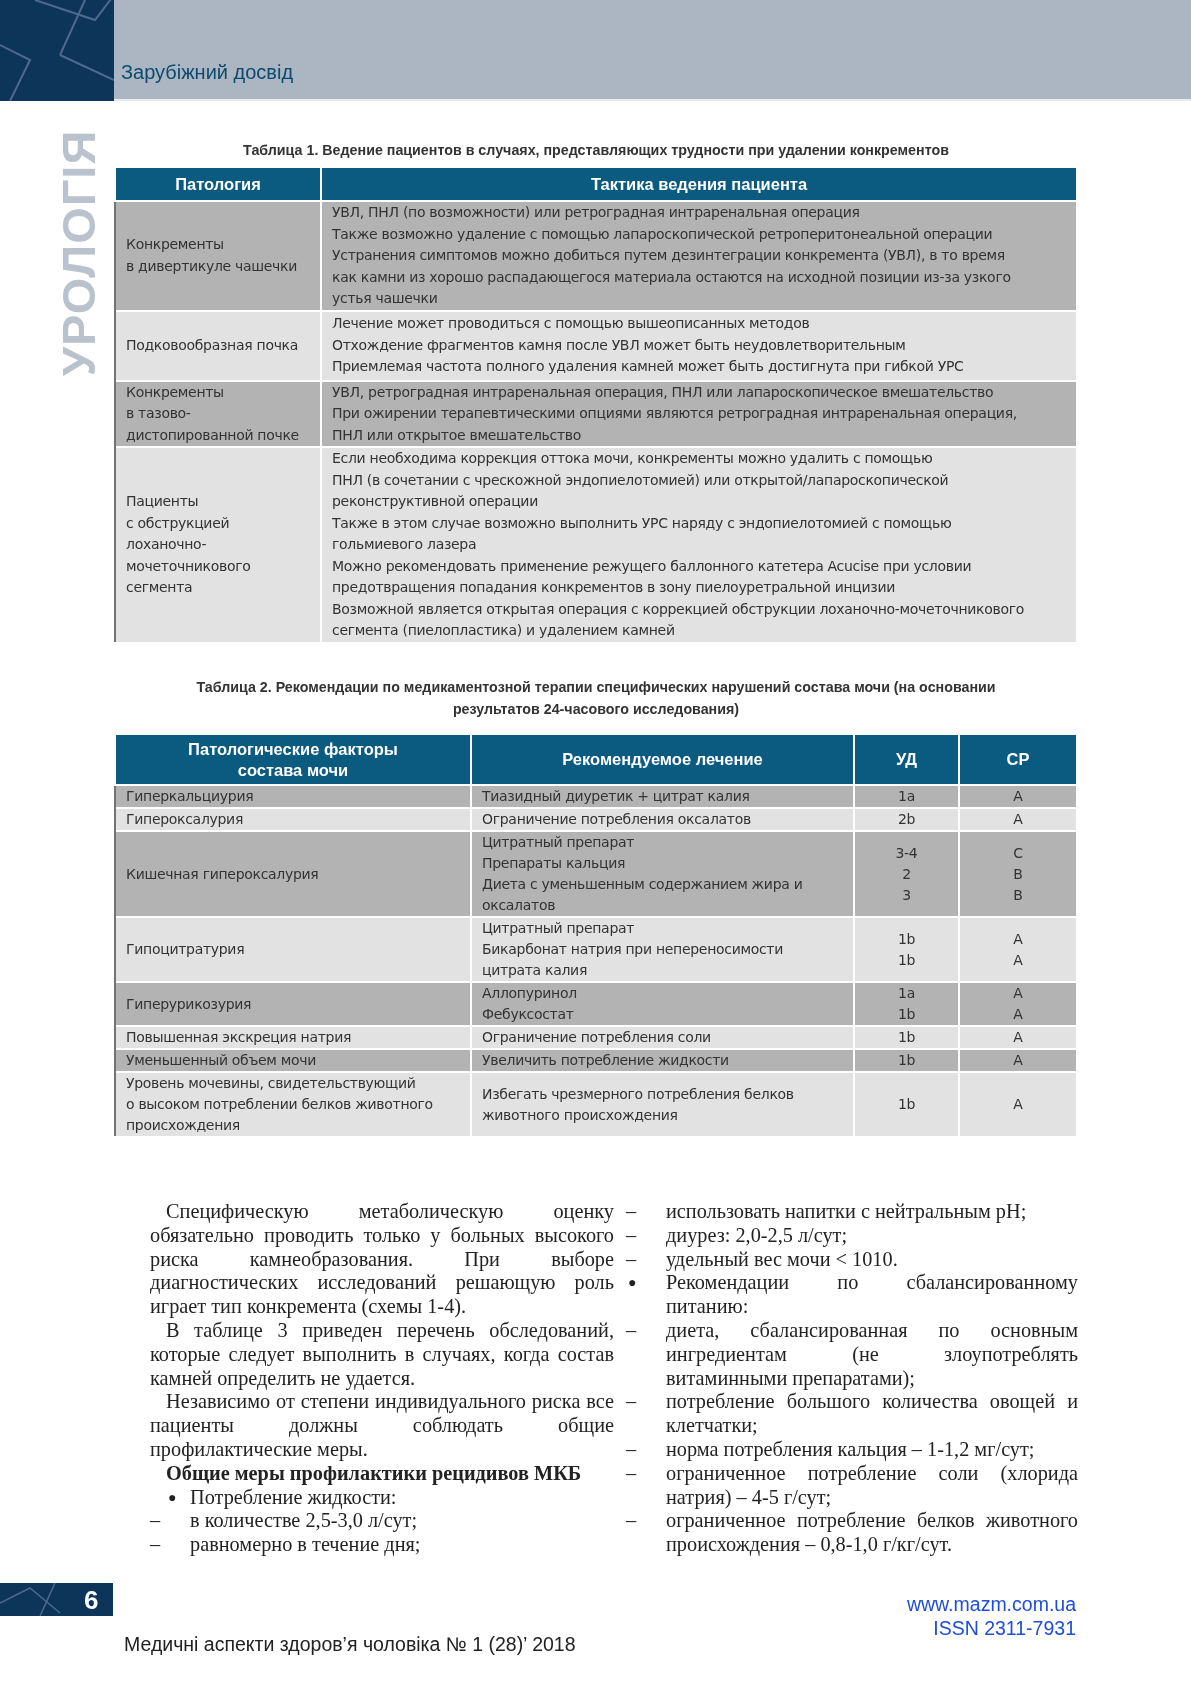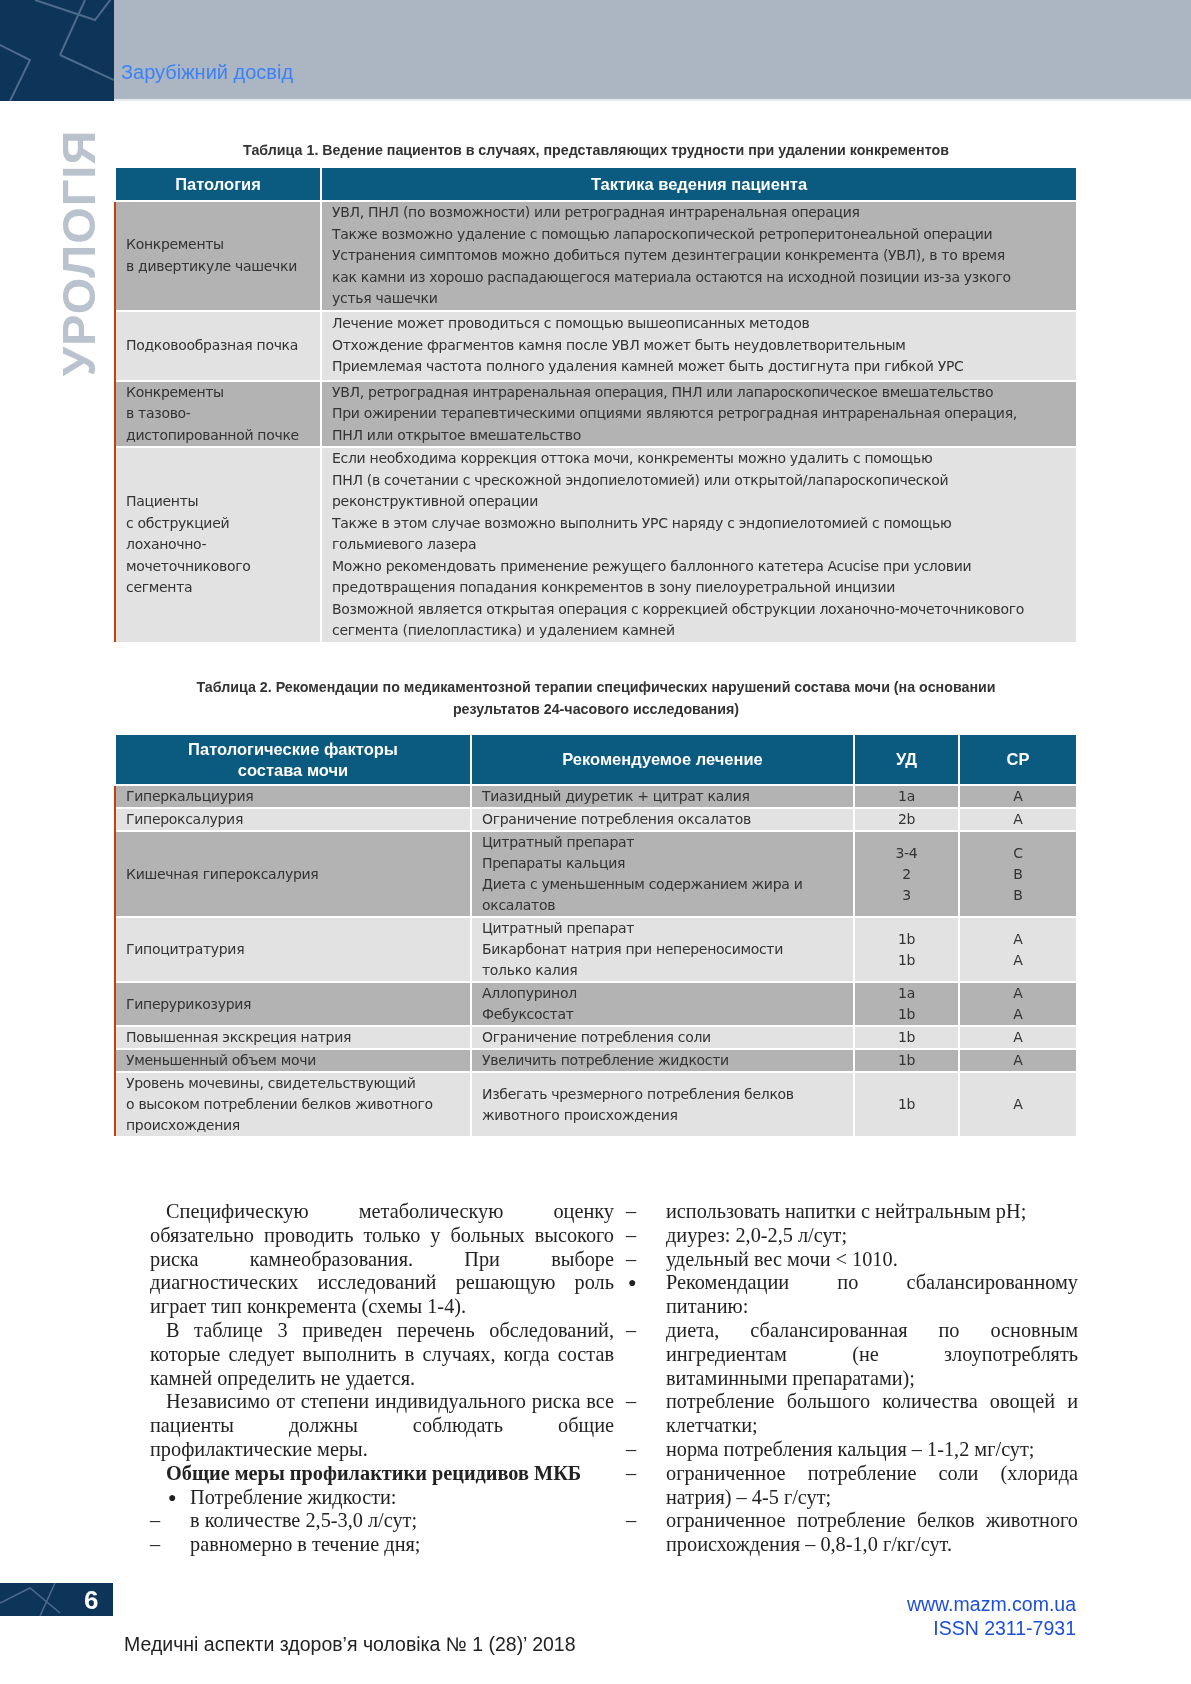--- a/index.html
+++ b/index.html
@@ -2,30 +2,30 @@
 <html><head>
 <meta charset="utf-8">
 <style>
   html, body { margin:0; padding:0; }
   body { width:1191px; height:1684px; position:relative; background:#fff; overflow:hidden;
          font-family:"Liberation Sans", sans-serif; color:#222; }
   .hdr-band { position:absolute; left:0; top:0; width:1191px; height:101px; background:#acb6c2; }
   .hdr-dark { position:absolute; left:0; top:0; width:114px; height:101px; background:#0d3459; overflow:hidden; }
   .hdr-dark svg { position:absolute; left:0; top:0; }
   .hdr-white-line { position:absolute; left:114px; top:99px; width:1077px; height:2px; background:#e6e9ee; }
-  .section-title { position:absolute; left:121px; top:61px; font-size:20px; color:#3b82f6; }
+  .section-title { position:absolute; left:121px; top:61px; font-size:20px; color:#0c4a6e; }
   .side-label { position:absolute; left:58px; top:118px; width:40px; height:270px; }
   .side-label span { position:absolute; left:50%; top:50%; transform:translate(-50%,-50%) rotate(-90deg);
        white-space:nowrap; font-size:47px; font-weight:bold; color:#b9c2cd; letter-spacing:1px; }
   .caption { position:absolute; font-family:"Liberation Sans", sans-serif; font-weight:bold; font-size:15.5px; color:#333;
        text-align:center; transform:scaleX(0.92); transform-origin:center top; }
   table { border-collapse:collapse; position:absolute; font-family:"DejaVu Sans", sans-serif; }
   th { background:#0b5a80; color:#fff; font-weight:bold; font-size:16.5px; font-family:"Liberation Sans", sans-serif;
        border-left:2px solid #fff; border-right:2px solid #fff; padding:0; }
-  td { font-size:14px; color:#333; border-left:2px solid #c2410c; border-right:2px solid #fff;
+  td { font-size:14px; color:#333; border-left:2px solid #737373; border-right:2px solid #fff;
        vertical-align:middle; padding:0 10px; line-height:21.5px; letter-spacing:-0.3px; }
   tr.dark td { background:#b3b3b3; }
   tr.light td { background:#e2e2e2; }
   tr.sep td { border-top:2px solid #fff; }
   td.c { text-align:center; padding:0; }
   .line { display:block; white-space:nowrap; }
   #t1 { left:114px; top:168px; width:964px; }
   #t2 { left:114px; top:735px; width:964px; }
   #t2 td { line-height:21px; }
   .col { position:absolute; top:1200px; font-family:"Liberation Serif", serif; font-size:20.3px; line-height:23.8px; color:#222; }
@@ -203,21 +203,21 @@
           <span class="line">B</span>
         </td>
       </tr>
       <tr class="light sep">
         <td>
           <span class="line">Гипоцитратурия</span>
         </td>
         <td>
           <span class="line">Цитратный препарат</span>
           <span class="line">Бикарбонат натрия при непереносимости</span>
-          <span class="line">только калия</span>
+          <span class="line">цитрата калия</span>
         </td>
         <td class="c">
           <span class="line">1b</span>
           <span class="line">1b</span>
         </td>
         <td class="c">
           <span class="line">A</span>
           <span class="line">A</span>
         </td>
       </tr>

